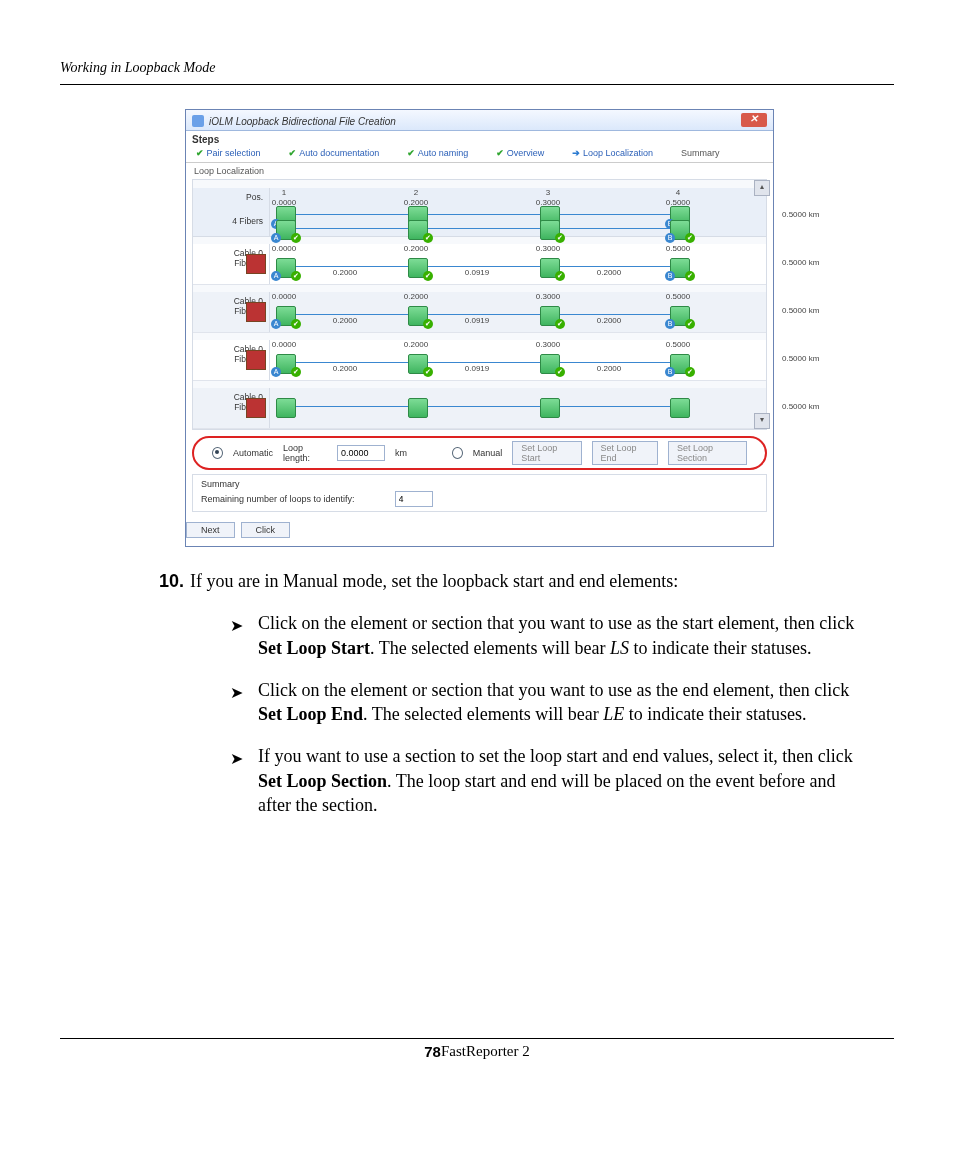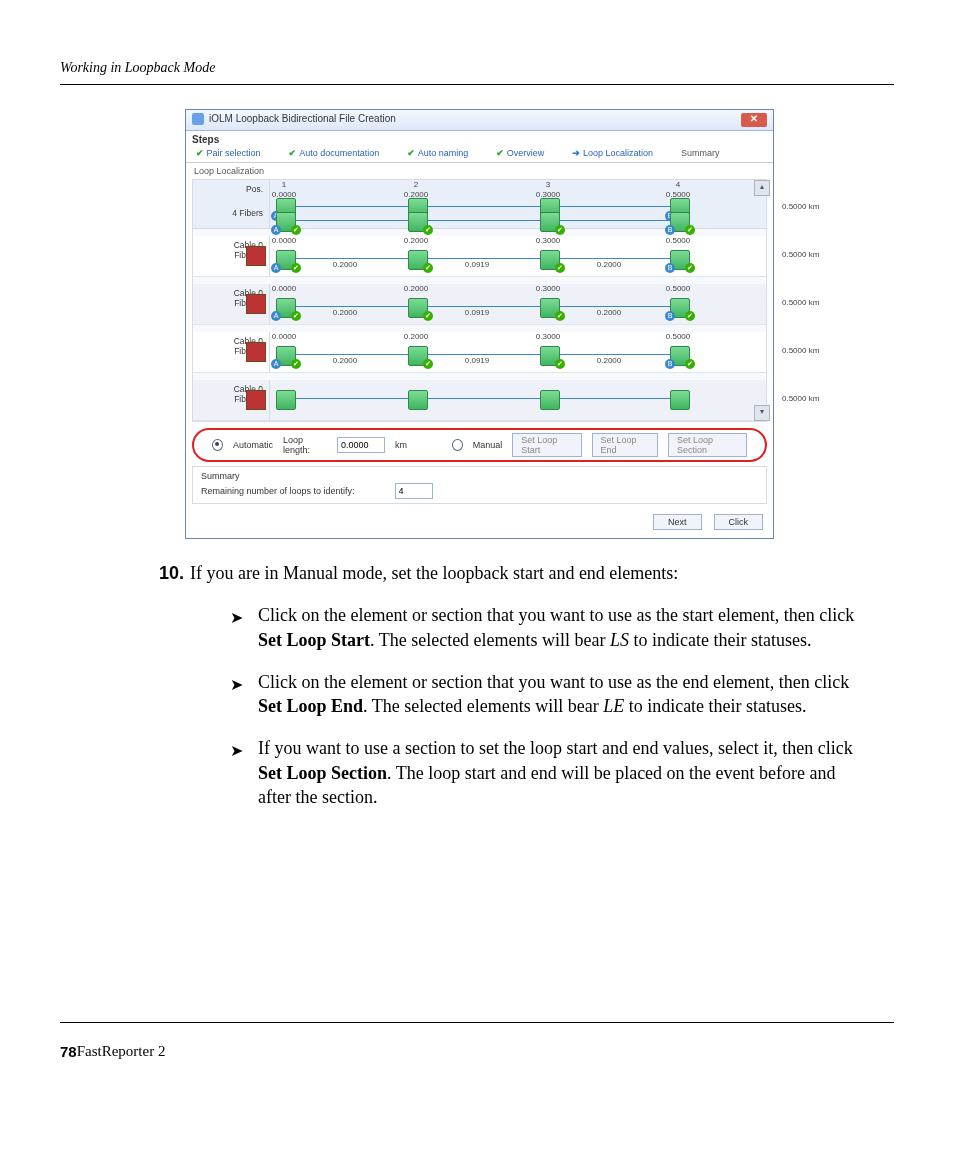--- a/index.html
+++ b/index.html
@@ -66,43 +66,44 @@
     font-size: 16px;
   }
   .bold { font-weight: bold; }
   .italic { font-style: italic; }
   .footer {
     position: absolute;
     bottom: 40px;
     left: 60px;
     right: 60px;
     border-top: 1px solid #000;
-    padding-top: 20px;
+    padding-top: 4px;
     font-size: 15px;
     display: flex;
-    justify-content: flex-start;
+    justify-content: center;
   }
   .footer .pgnum { font-weight: bold; font-family: Arial, Helvetica, sans-serif; }
 
   
   .shot {
     margin: 10px 120px 22px 125px;
     border: 1px solid #6b84b4;
     font-family: Tahoma, Arial, sans-serif;
     font-size: 10px;
     color: #333;
     background: #fff;
   }
   .titlebar {
     background: linear-gradient(#f4f8ff,#dbe8fb);
     padding: 3px 6px;
     display: flex;
-    align-items: flex-start;
+    align-items: flex-end;
     border-bottom: 1px solid #9fb8de;
     font-size: 10px;
+    font-style: italic;
   }
   .titlebar .tbicon {
     width: 12px; height: 12px; background: #6aa0e8; margin-right: 5px; border-radius: 2px;
   }
   .closebtn {
     margin-left: auto;
     background: #d85a4a;
     color: #fff;
     width: 26px;
     height: 14px;
@@ -139,20 +140,21 @@
     position: relative;
     background: #f7f9fc;
     border: 1px solid #d6dce6;
     margin: 0 6px;
   }
   .header-row {
     display: flex;
     height: 48px;
     border-bottom: 1px solid #d6dce6;
     background: #e9eff8;
+    margin-top: 8px;
   }
   .row-label {
     width: 70px;
     flex-shrink: 0;
     text-align: right;
     padding: 4px 6px 0 0;
     font-size: 8.5px;
     color: #333;
     border-right: 1px solid #d6dce6;
     position: relative;
@@ -289,22 +291,21 @@
     display: flex;
     align-items: center;
     gap: 12px;
   }
   .summary-box input {
     width: 30px; height: 14px; font-size: 9px;
     border: 1px solid #9fb2d0; padding: 0 3px;
   }
   .dlg-footer {
     display: flex;
-    justify-content: flex-end;
-    gap: 12px;
+    gap: 6px;
     padding: 6px 10px 8px 0;
   }
   .footbtn { color: #333; padding: 2px 14px; }
 </style>
 </head>
 <body>
 
 <div class="page">
   <div class="section-title">Working in Loopback Mode</div>
   <hr class="rule">

